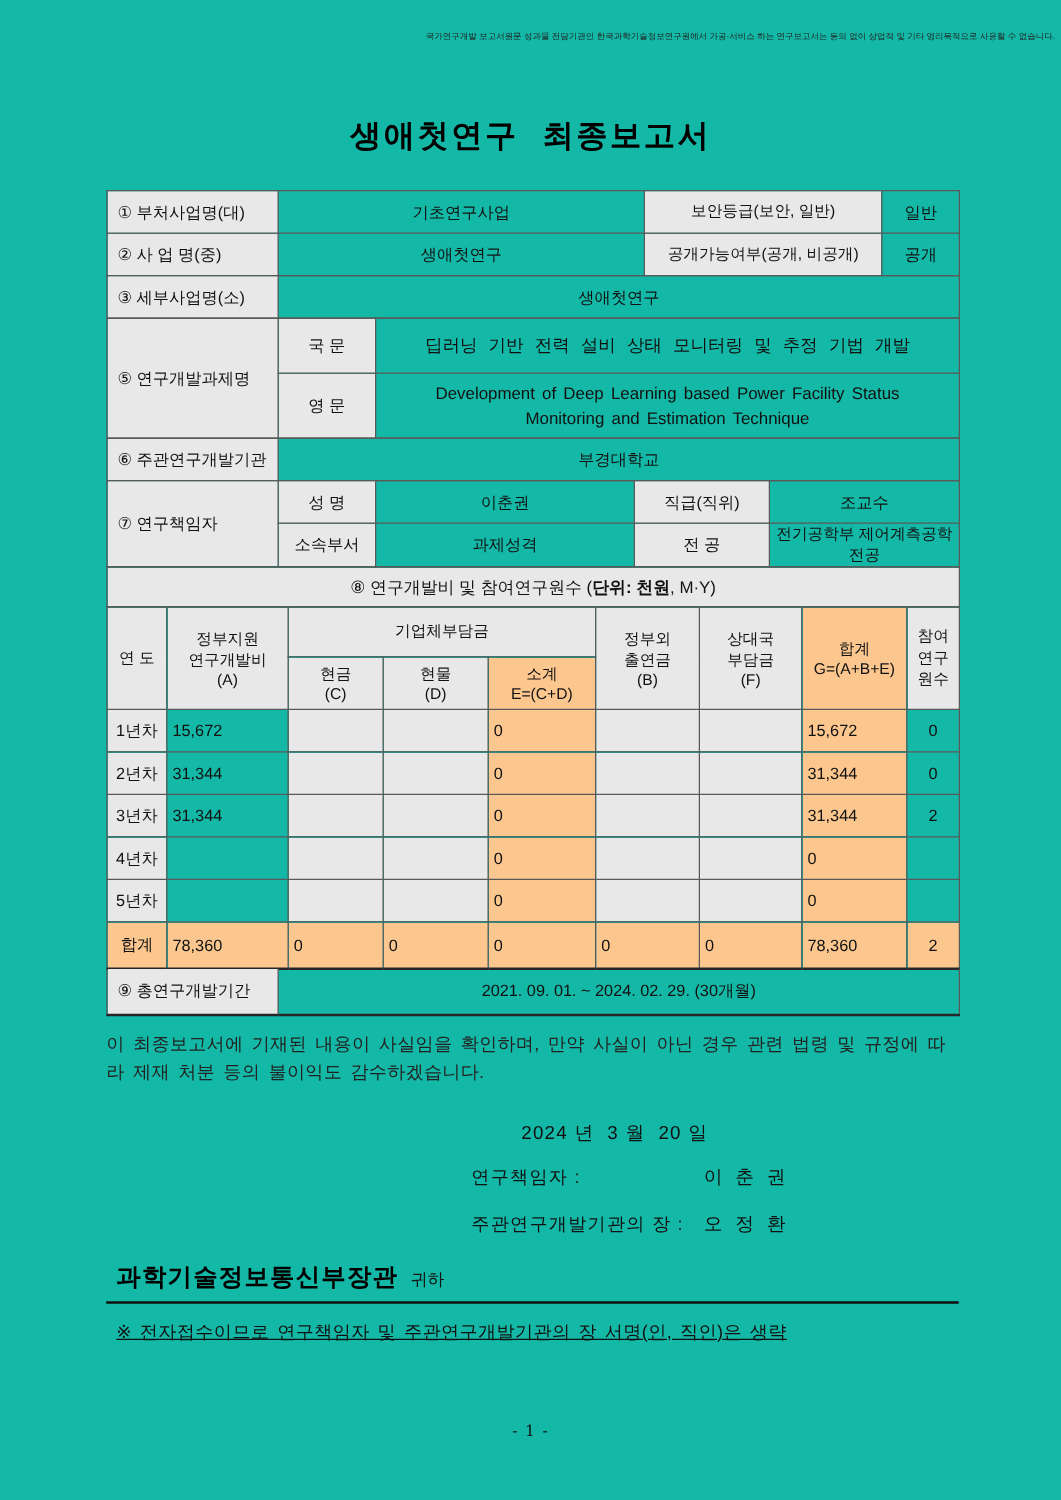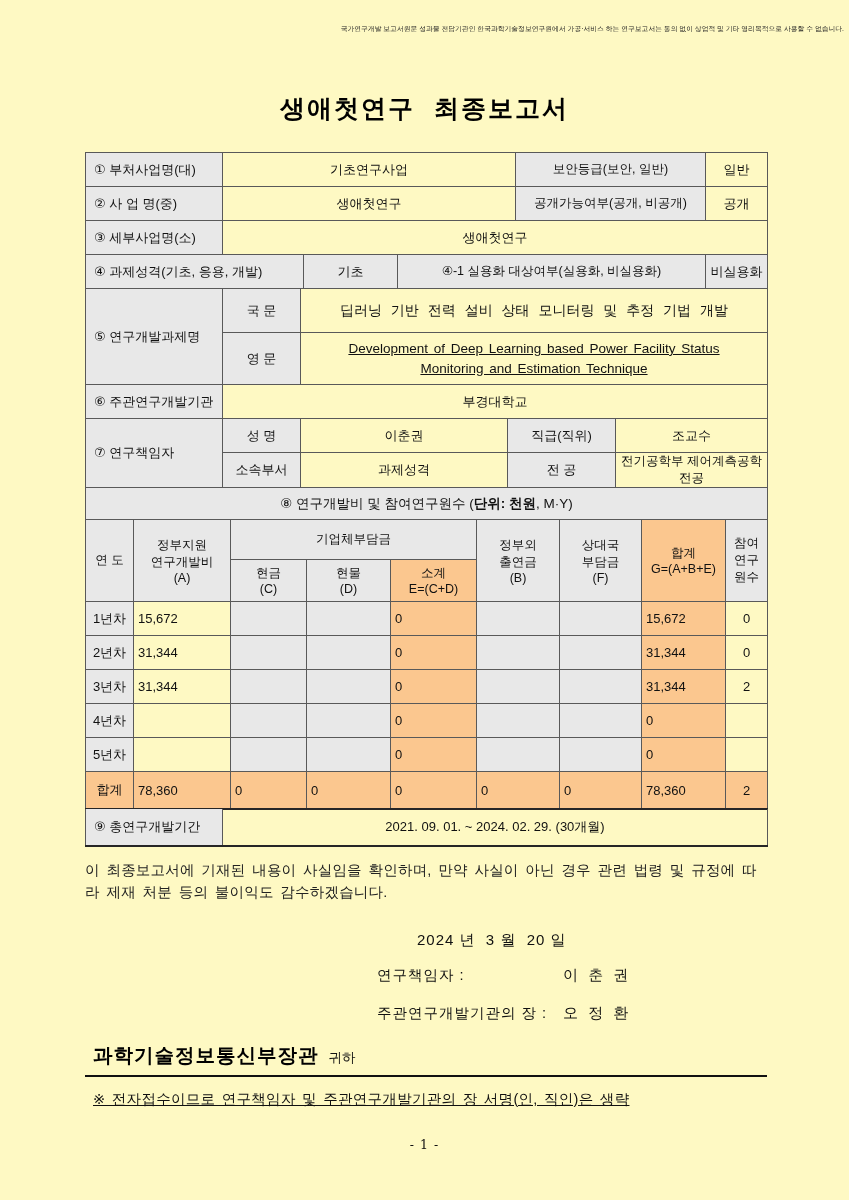--- a/index.html
+++ b/index.html
@@ -3,21 +3,21 @@
 <meta charset="utf-8">
 <style>
   :root{
     --label-bg:#e8e8e8;
     --hl:#fbc78f;
     --bd:#595959;
     --bd-dark:#262626;
   }
   html,body{margin:0;padding:0;background:#ffffff;}
   body{font-family:"Liberation Sans","DejaVu Sans",sans-serif;color:#111;}
-  .page{position:relative;width:849px;height:1200px;background:#fef9c3;overflow:hidden;}
+  .page{position:relative;width:849px;height:1200px;background:#14b8a6;overflow:hidden;}
 
   .disclaimer{position:absolute;top:24px;right:5px;font-size:6.8px;color:#222;letter-spacing:0px;}
   .doc-title{position:absolute;top:92px;left:0;width:100%;text-align:center;
              font-size:25px;font-weight:bold;letter-spacing:2px;word-spacing:10px;color:#000;}
 
   .content{position:absolute;top:153px;left:85px;width:682px;}
 
   table{border-collapse:collapse;table-layout:fixed;width:682px;margin-top:-1px;}
   td{border:1px solid var(--bd);font-size:13px;padding:0 4px;text-align:center;
      vertical-align:middle;white-space:pre-wrap;overflow:hidden;color:#111;}
@@ -31,21 +31,21 @@
   tr.r44 td{height:43px;}
   tr.r52 td{height:51px;}
   tr.r40 td{height:39px;}
   tr.r42 td{height:41px;margin-top:48px;}
   tr.r32 td{height:31px;}
   .sec8-title td{background:var(--label-bg);font-size:13.5px;}
   .sec8-title .unit-b{font-weight:bold;}
   table.t9 td{border-top:none;border-bottom:2px solid var(--bd-dark);}
   tr.total-row td{border-bottom:2px solid var(--bd-dark);}
   .kr-title{word-spacing:5px;font-size:14px;}
-  .en-title{font-size:13.5px;line-height:1.45;word-spacing:2px;text-decoration:underline;}
+  .en-title{font-size:13.5px;line-height:1.45;word-spacing:2px;}
 
   .declaration{margin-top:13px;width:682px;font-size:14.5px;line-height:1.5;
                letter-spacing:0.2px;word-spacing:2.5px;text-align:left;color:#222;}
   .date-line{margin-top:27px;margin-left:332px;font-size:15px;white-space:pre;letter-spacing:1px;}
   .sig-block{margin-top:16px;margin-left:292px;}
   .sig-line{display:flex;align-items:baseline;margin-bottom:19px;font-size:14.5px;}
   .sig-label{display:inline-block;width:186px;white-space:pre;letter-spacing:1px;}
   .sig-name{letter-spacing:3px;font-size:15px;}
   .minister-row{margin-top:4px;padding:0 0 6px 8px;border-bottom:2px solid #111;
                 display:flex;align-items:baseline;}
@@ -95,36 +95,20 @@
           <col style="width:545px">
         </colgroup>
       <tbody>
           <tr class="r34">
         <td class="lab">③ 세부사업명(소)</td>
         <td>생애첫연구</td>
       </tr>
     </tbody>
       </table>
 
-    <table>
-      <colgroup>
-          <col style="width:218px">
-          <col style="width:94px">
-          <col style="width:308px">
-          <col style="width:62px">
-        </colgroup>
-      <tbody>
-          <tr class="r34">
-        <td class="lab">④ 과제성격(기초, 응용, 개발)</td>
-        <td class="hc">기초</td>
-        <td class="hc small">④-1 실용화 대상여부(실용화, 비실용화)</td>
-        <td class="hc">비실용화</td>
-      </tr>
-    </tbody>
-      </table>
 
     <table>
       <colgroup>
           <col style="width:137px">
           <col style="width:78px">
           <col style="width:467px">
         </colgroup>
       <tbody>
           <tr class="r44">
         <td class="lab" rowspan="2">⑤ 연구개발과제명</td>

